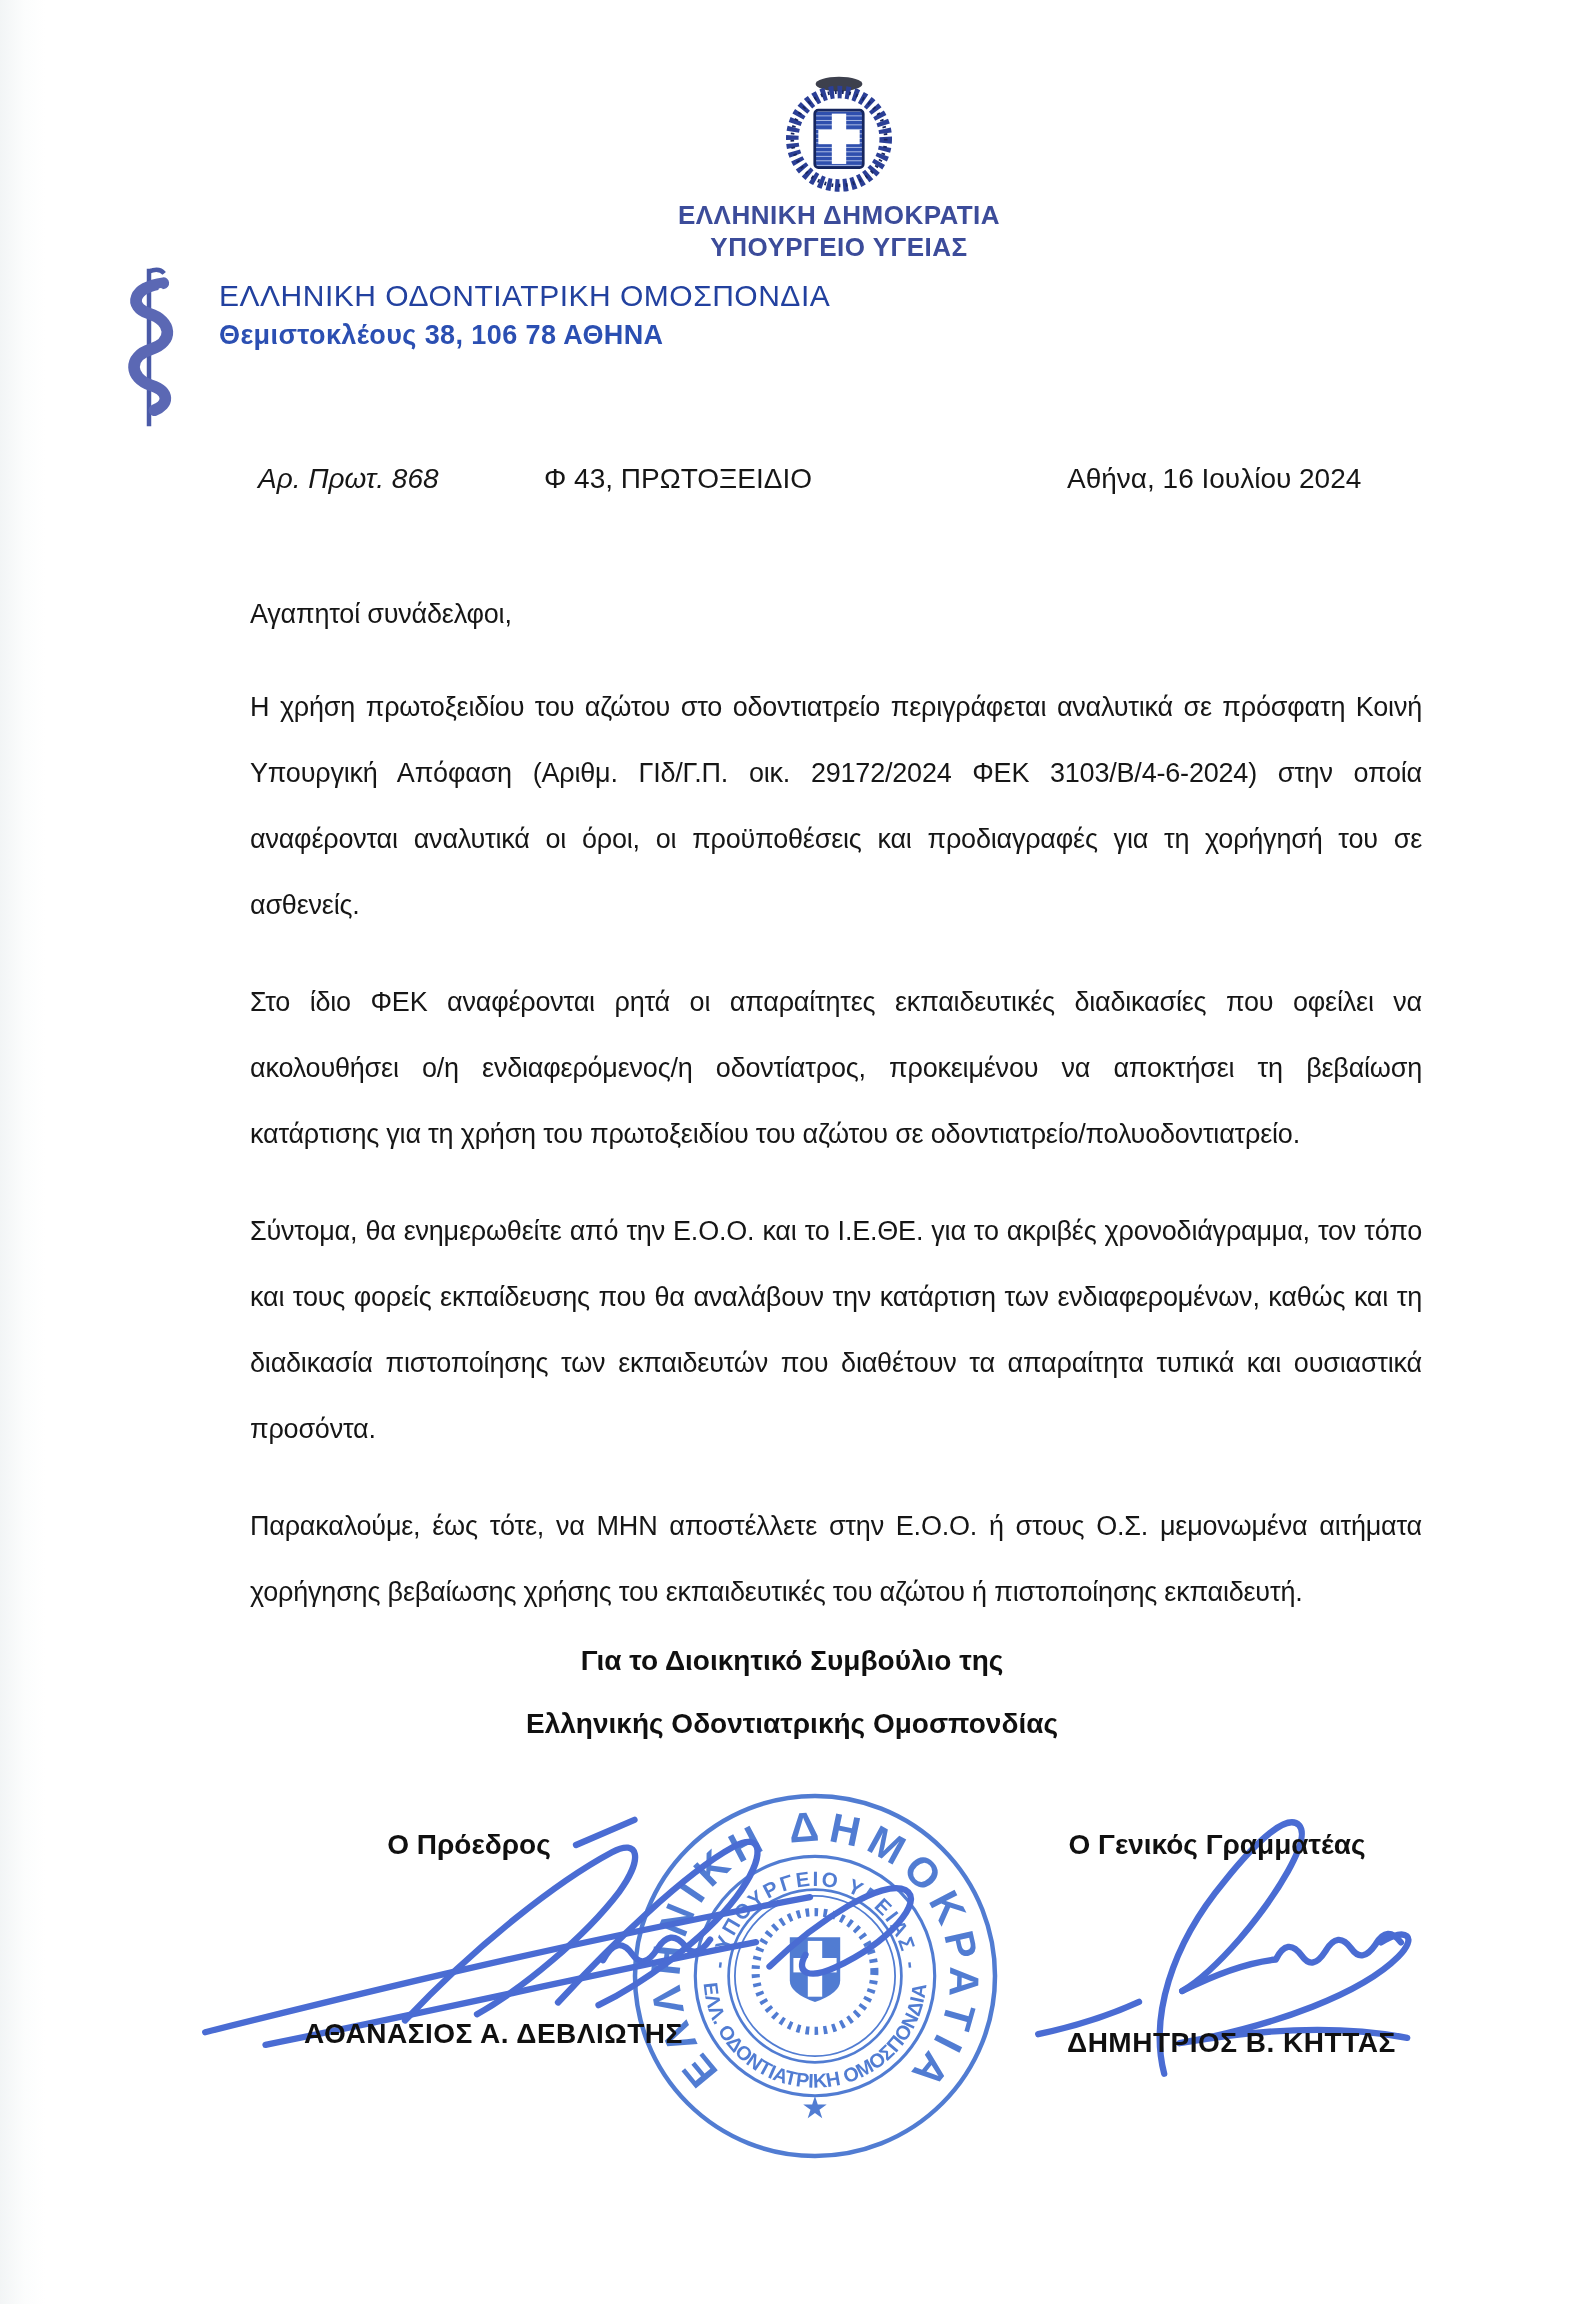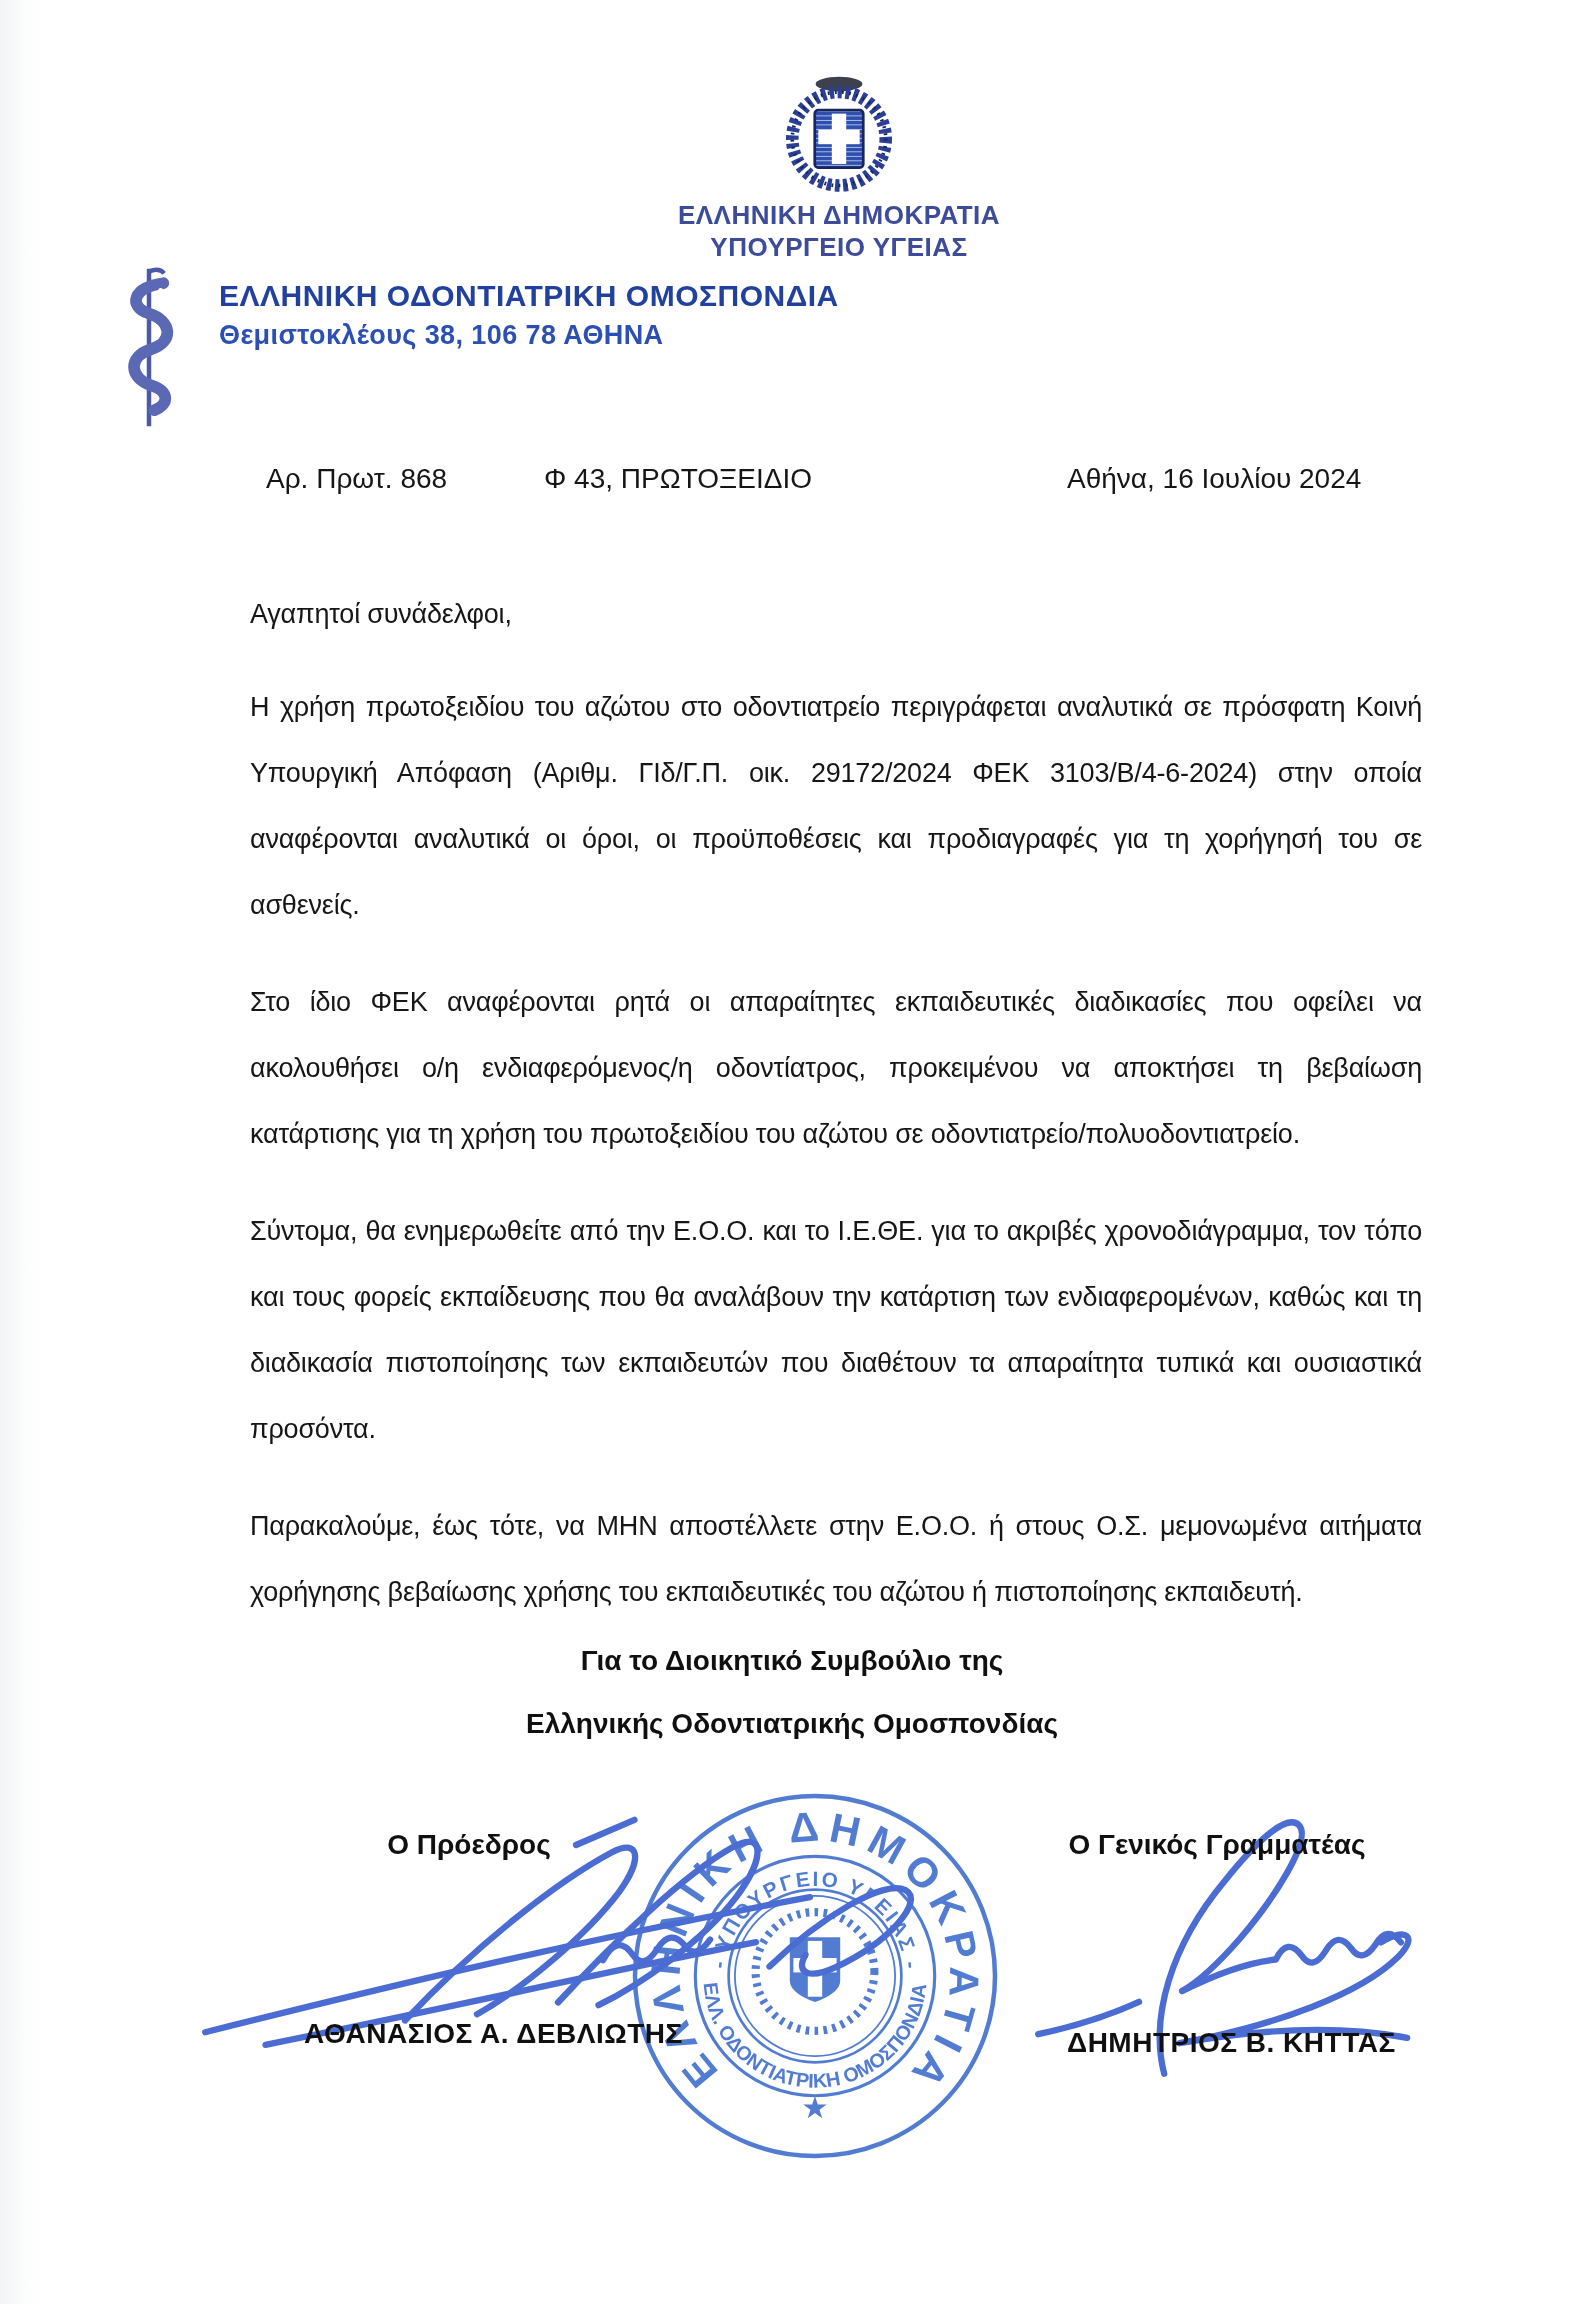--- a/index.html
+++ b/index.html
@@ -16,30 +16,30 @@
   }
   
   .emblem{position:absolute; left:777px; top:74px;}
   .gov-line{position:absolute; left:839px; transform:translateX(-50%);
     color:#3c4c9a; font-size:26px; font-weight:600; letter-spacing:0.5px; white-space:nowrap;}
   .gov-line.l1{top:200px;}
   .gov-line.l2{top:232px;}
   
   .asclepius{position:absolute; left:115px; top:265px;}
   .org-name{position:absolute; left:219px; top:279px; color:#22419f;
-    font-size:30px; font-weight:bold; letter-spacing:0.5px; white-space:nowrap;}
+    font-size:30px; font-weight:normal; letter-spacing:0.5px; white-space:nowrap;}
   .org-address{position:absolute; left:219px; top:320px; color:#2b4fb2;
     font-size:27px; font-weight:bold; letter-spacing:0.4px; white-space:nowrap;}
   .org-contact{position:absolute; left:219px; top:357px; color:#2b4fb2;
     font-size:27px; font-weight:bold; letter-spacing:0.2px; white-space:nowrap;}
   .org-contact a{color:#2b52c0; text-decoration:underline; text-decoration-thickness:2.3px; text-underline-offset:4.5px; cursor:pointer;}
   
   .ref{position:absolute; left:250px; top:463px; width:1172px; height:38px; font-size:28px;}
   .ref span{position:absolute; white-space:nowrap;}
-  .ref .protocol{left:16px;}
+  .ref .protocol{left:8px;font-style:italic;}
   .ref .file{left:294px;}
   .ref .date{left:817px;}
   
   .body-block{position:absolute; left:250px; top:581px; width:1172px; font-size:27px; letter-spacing:-0.2px;}
   .salutation{margin:0 0 27px 0; line-height:66px;}
   .body-block p{margin:0 0 31px 0; line-height:66px; text-align:justify;}
   
   .closing{position:absolute; left:792px; transform:translateX(-50%);
     font-size:28px; font-weight:bold; white-space:nowrap; color:#101010;}
   .closing.c1{top:1645px;}

